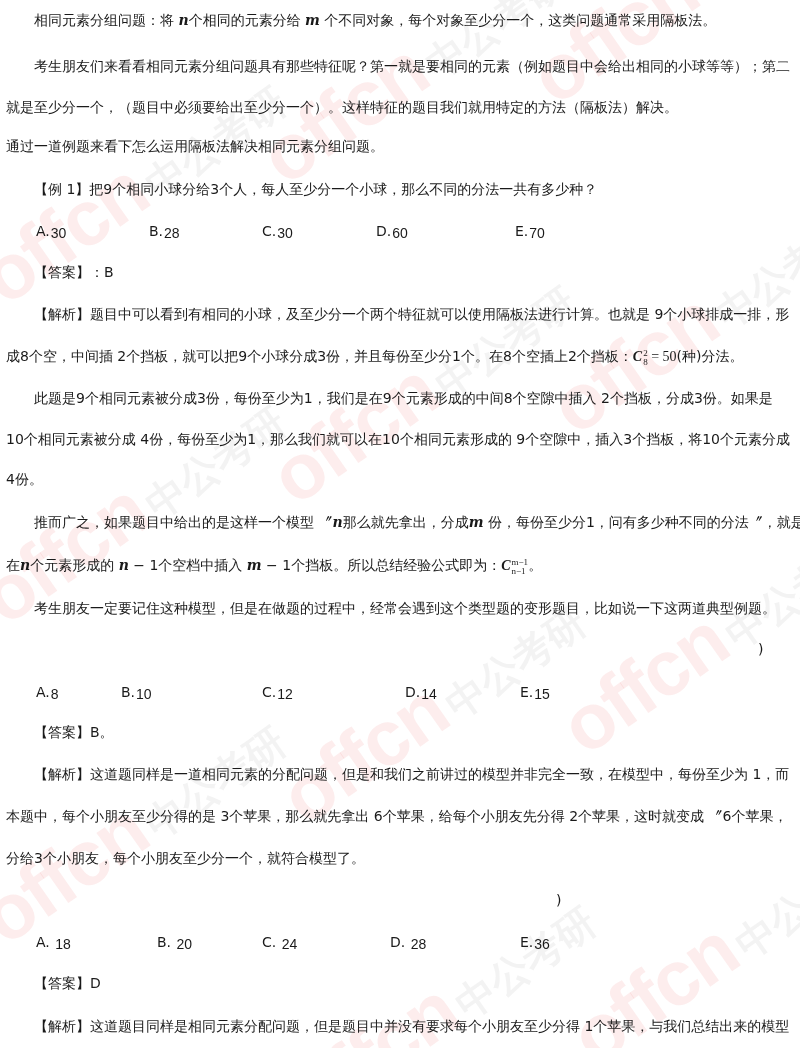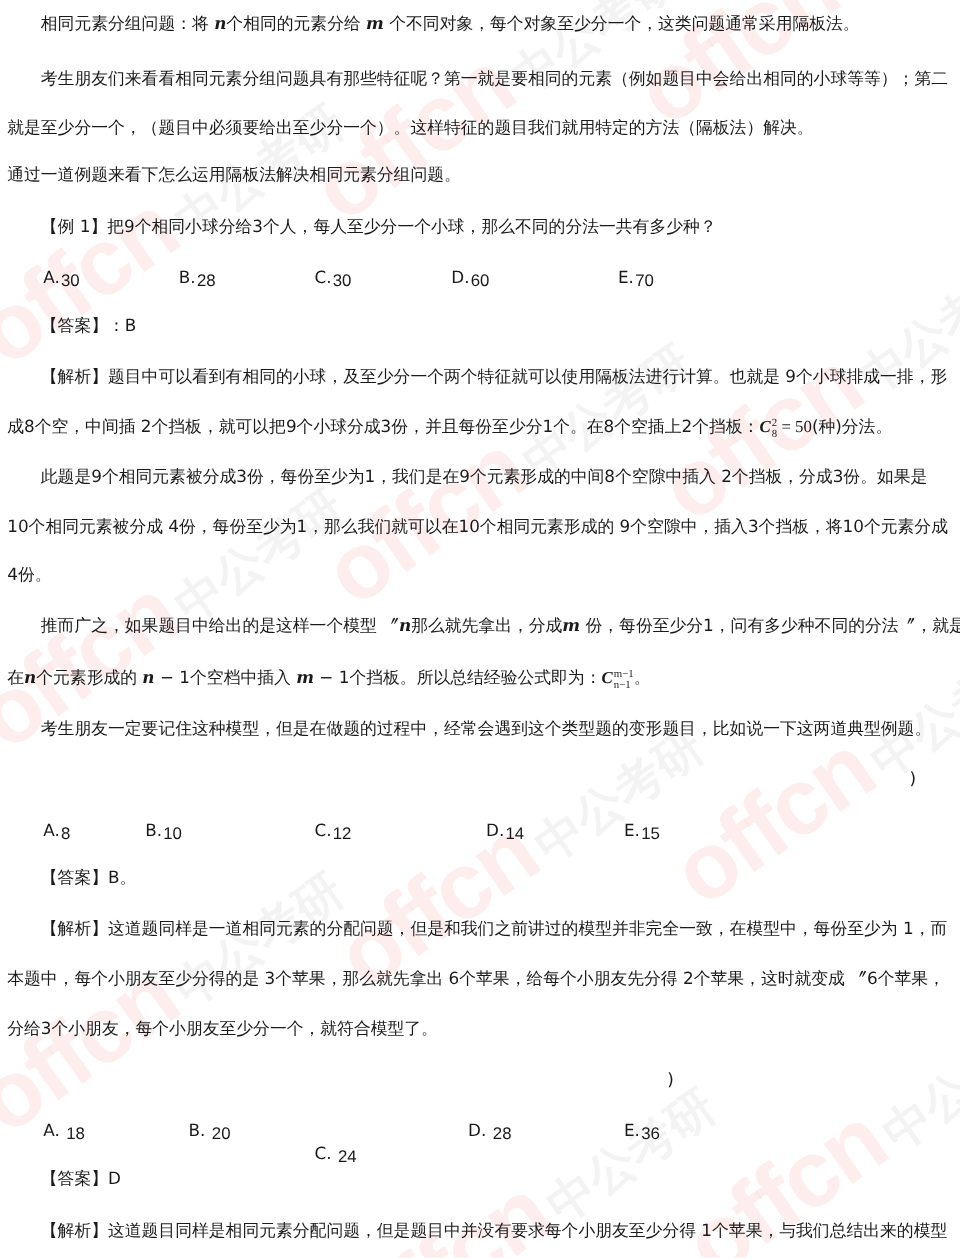--- a/index.html
+++ b/index.html
@@ -95,20 +95,20 @@
   <div class="line indent" style="top:764px;">【解析】这道题同样是一道相同元素的分配问题，但是和我们之前讲过的模型并非完全一致，在模型中，每份至少为 1，而</div>
   <div class="line noindent" style="top:806px;">本题中，每个小朋友至少分得的是 3个苹果，那么就先拿出 6个苹果，给每个小朋友先分得 2个苹果，这时就变成 〞6个苹果，</div>
   <div class="line noindent" style="top:848px;">分给3个小朋友，每个小朋友至少分一个，就符合模型了。</div>
 
   <div class="line indent" style="top:890px;">
     <span style="position:absolute; left:556px;">)</span>
   </div>
   <div class="opts" style="top:932px;">
     <span class="opt" style="left:36px;"><span>A.</span> <span class="v">18</span></span>
     <span class="opt" style="left:157px;text-align:right;"><span>B.</span> <span class="v">20</span></span>
-    <span class="opt" style="left:262px;margin-top:19px;"><span>C.</span> <span class="v">24</span></span>
+    <span class="opt" style="left:262px;"><span>C.</span> <span class="v">24</span></span>
     <span class="opt" style="left:390px;text-align:right;"><span>D.</span> <span class="v">28</span></span>
     <span class="opt" style="left:520px;"><span>E.</span><span class="v">36</span></span>
   </div>
   <div class="line indent" style="top:973px;">【答案】D</div>
   <div class="line indent" style="top:1016px;">【解析】这道题目同样是相同元素分配问题，但是题目中并没有要求每个小朋友至少分得 1个苹果，与我们总结出来的模型</div>
 
 </div>
 
 </body></html>

